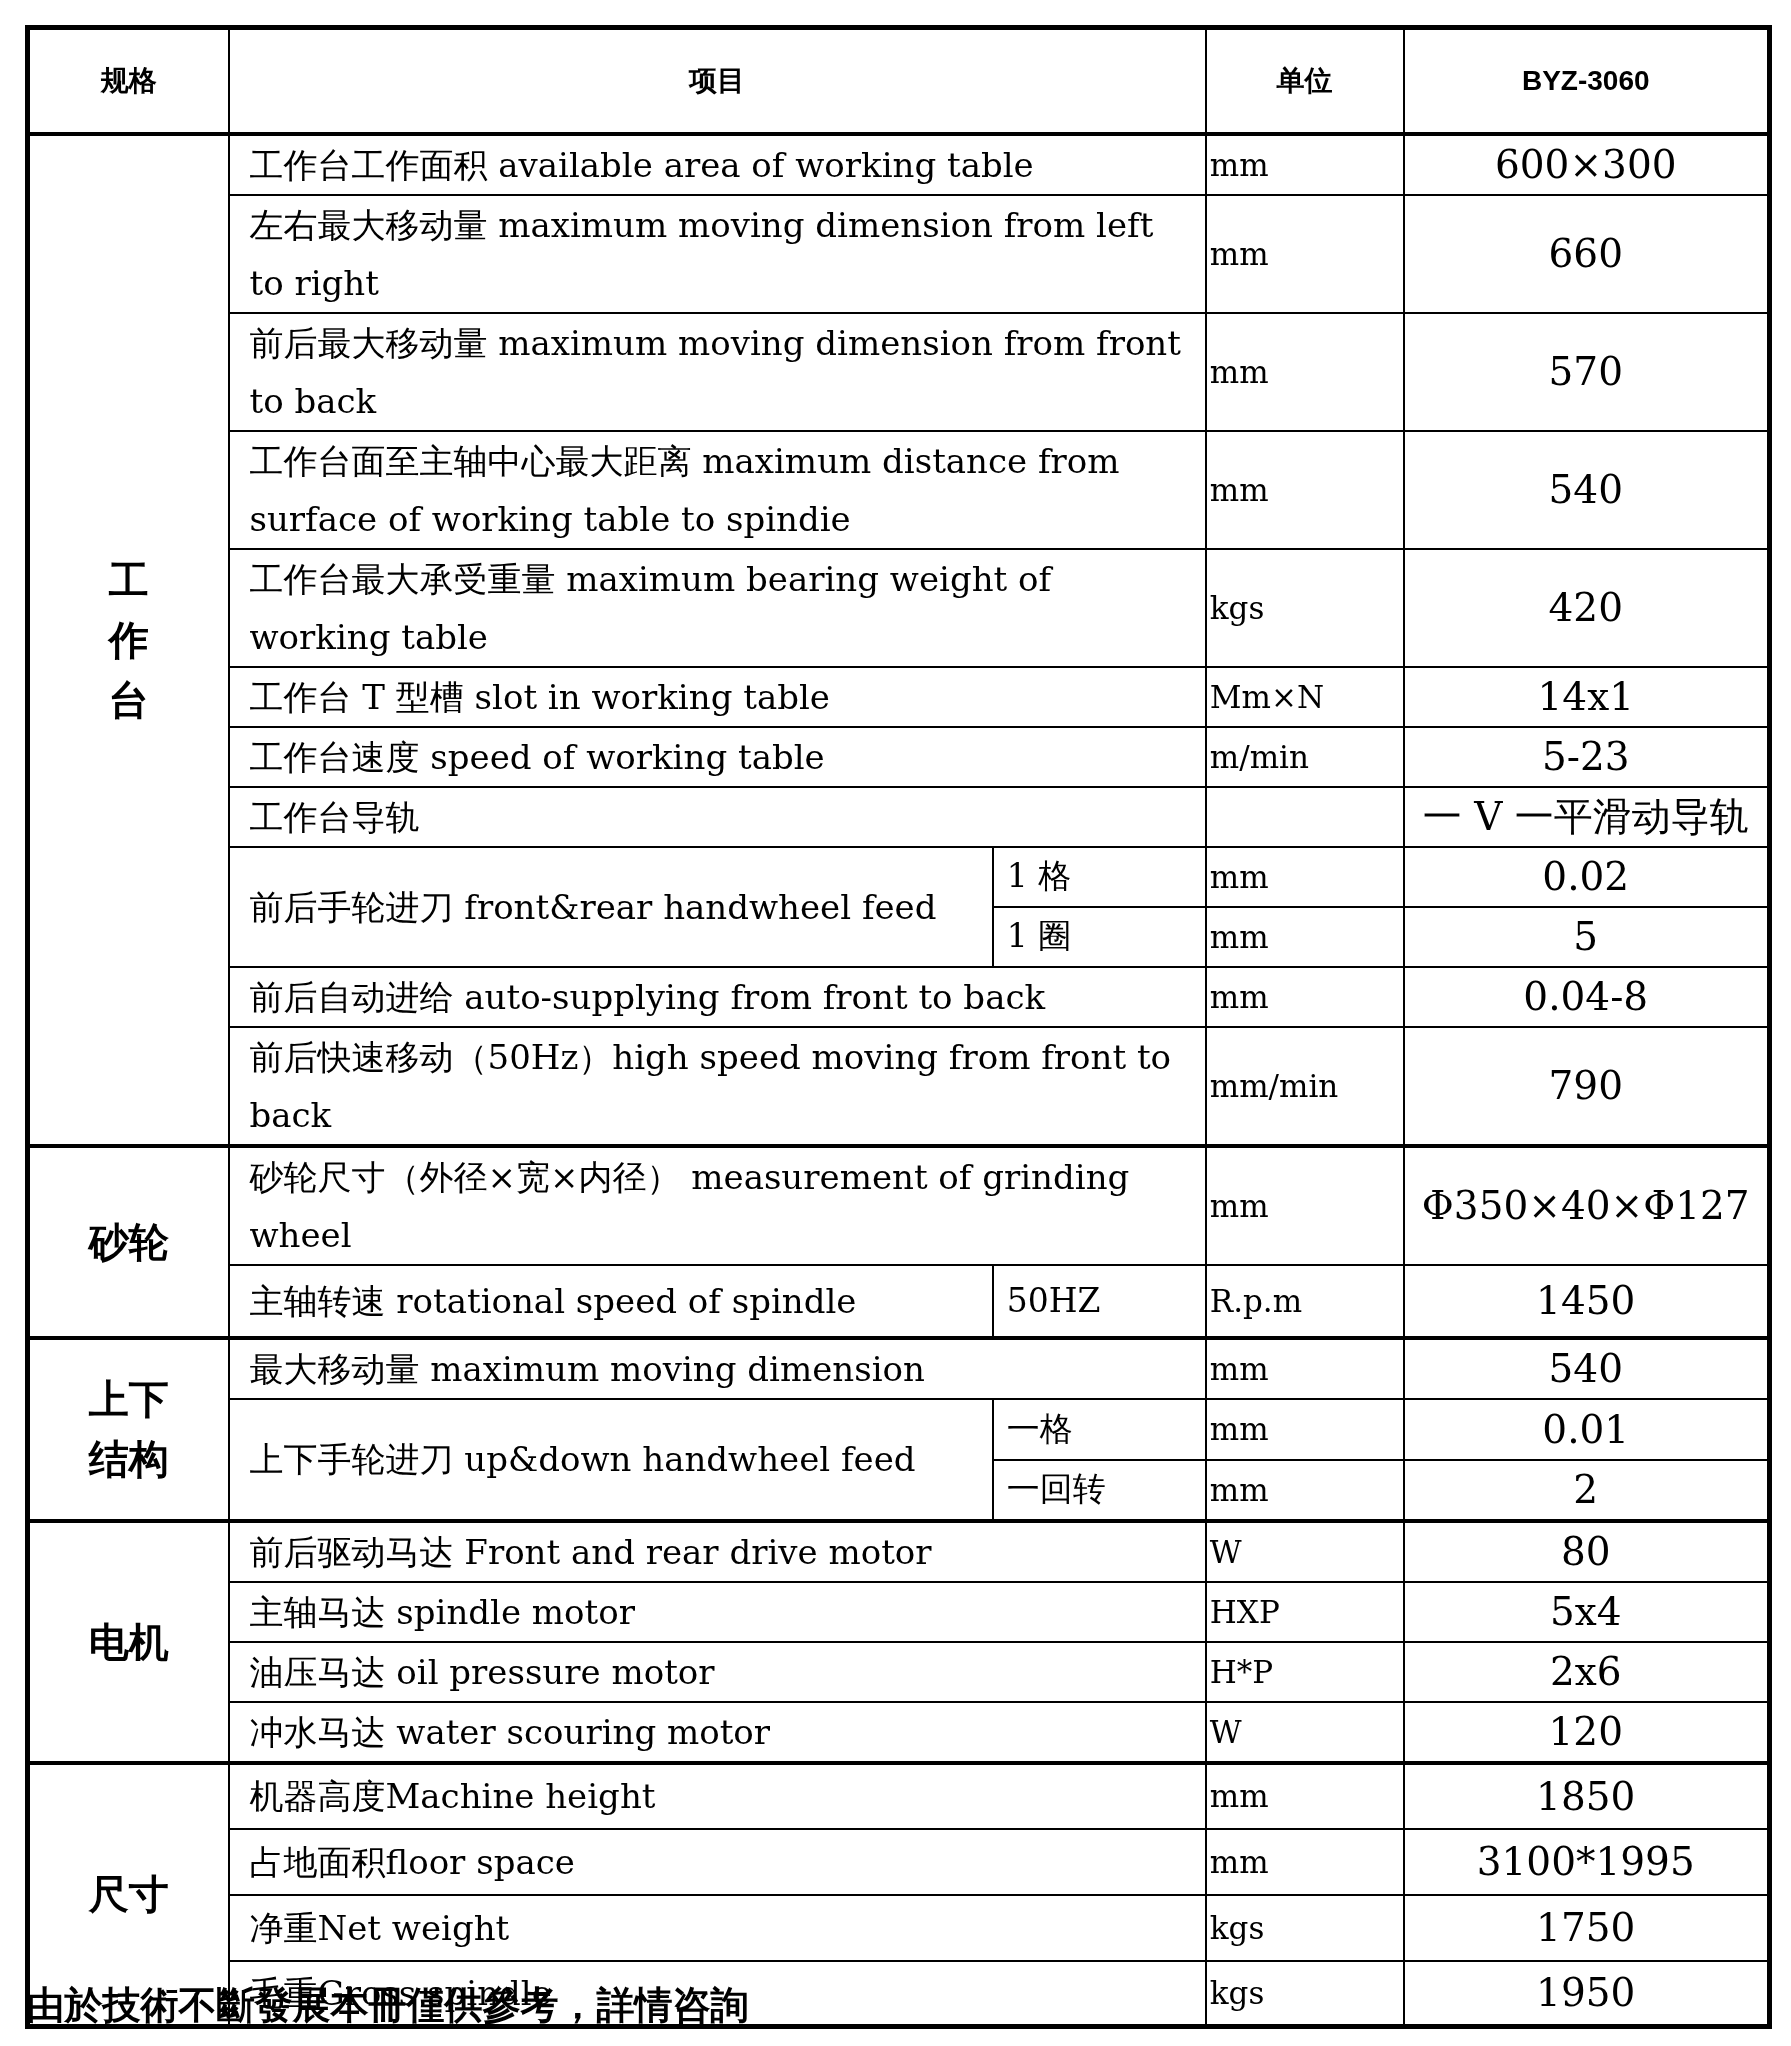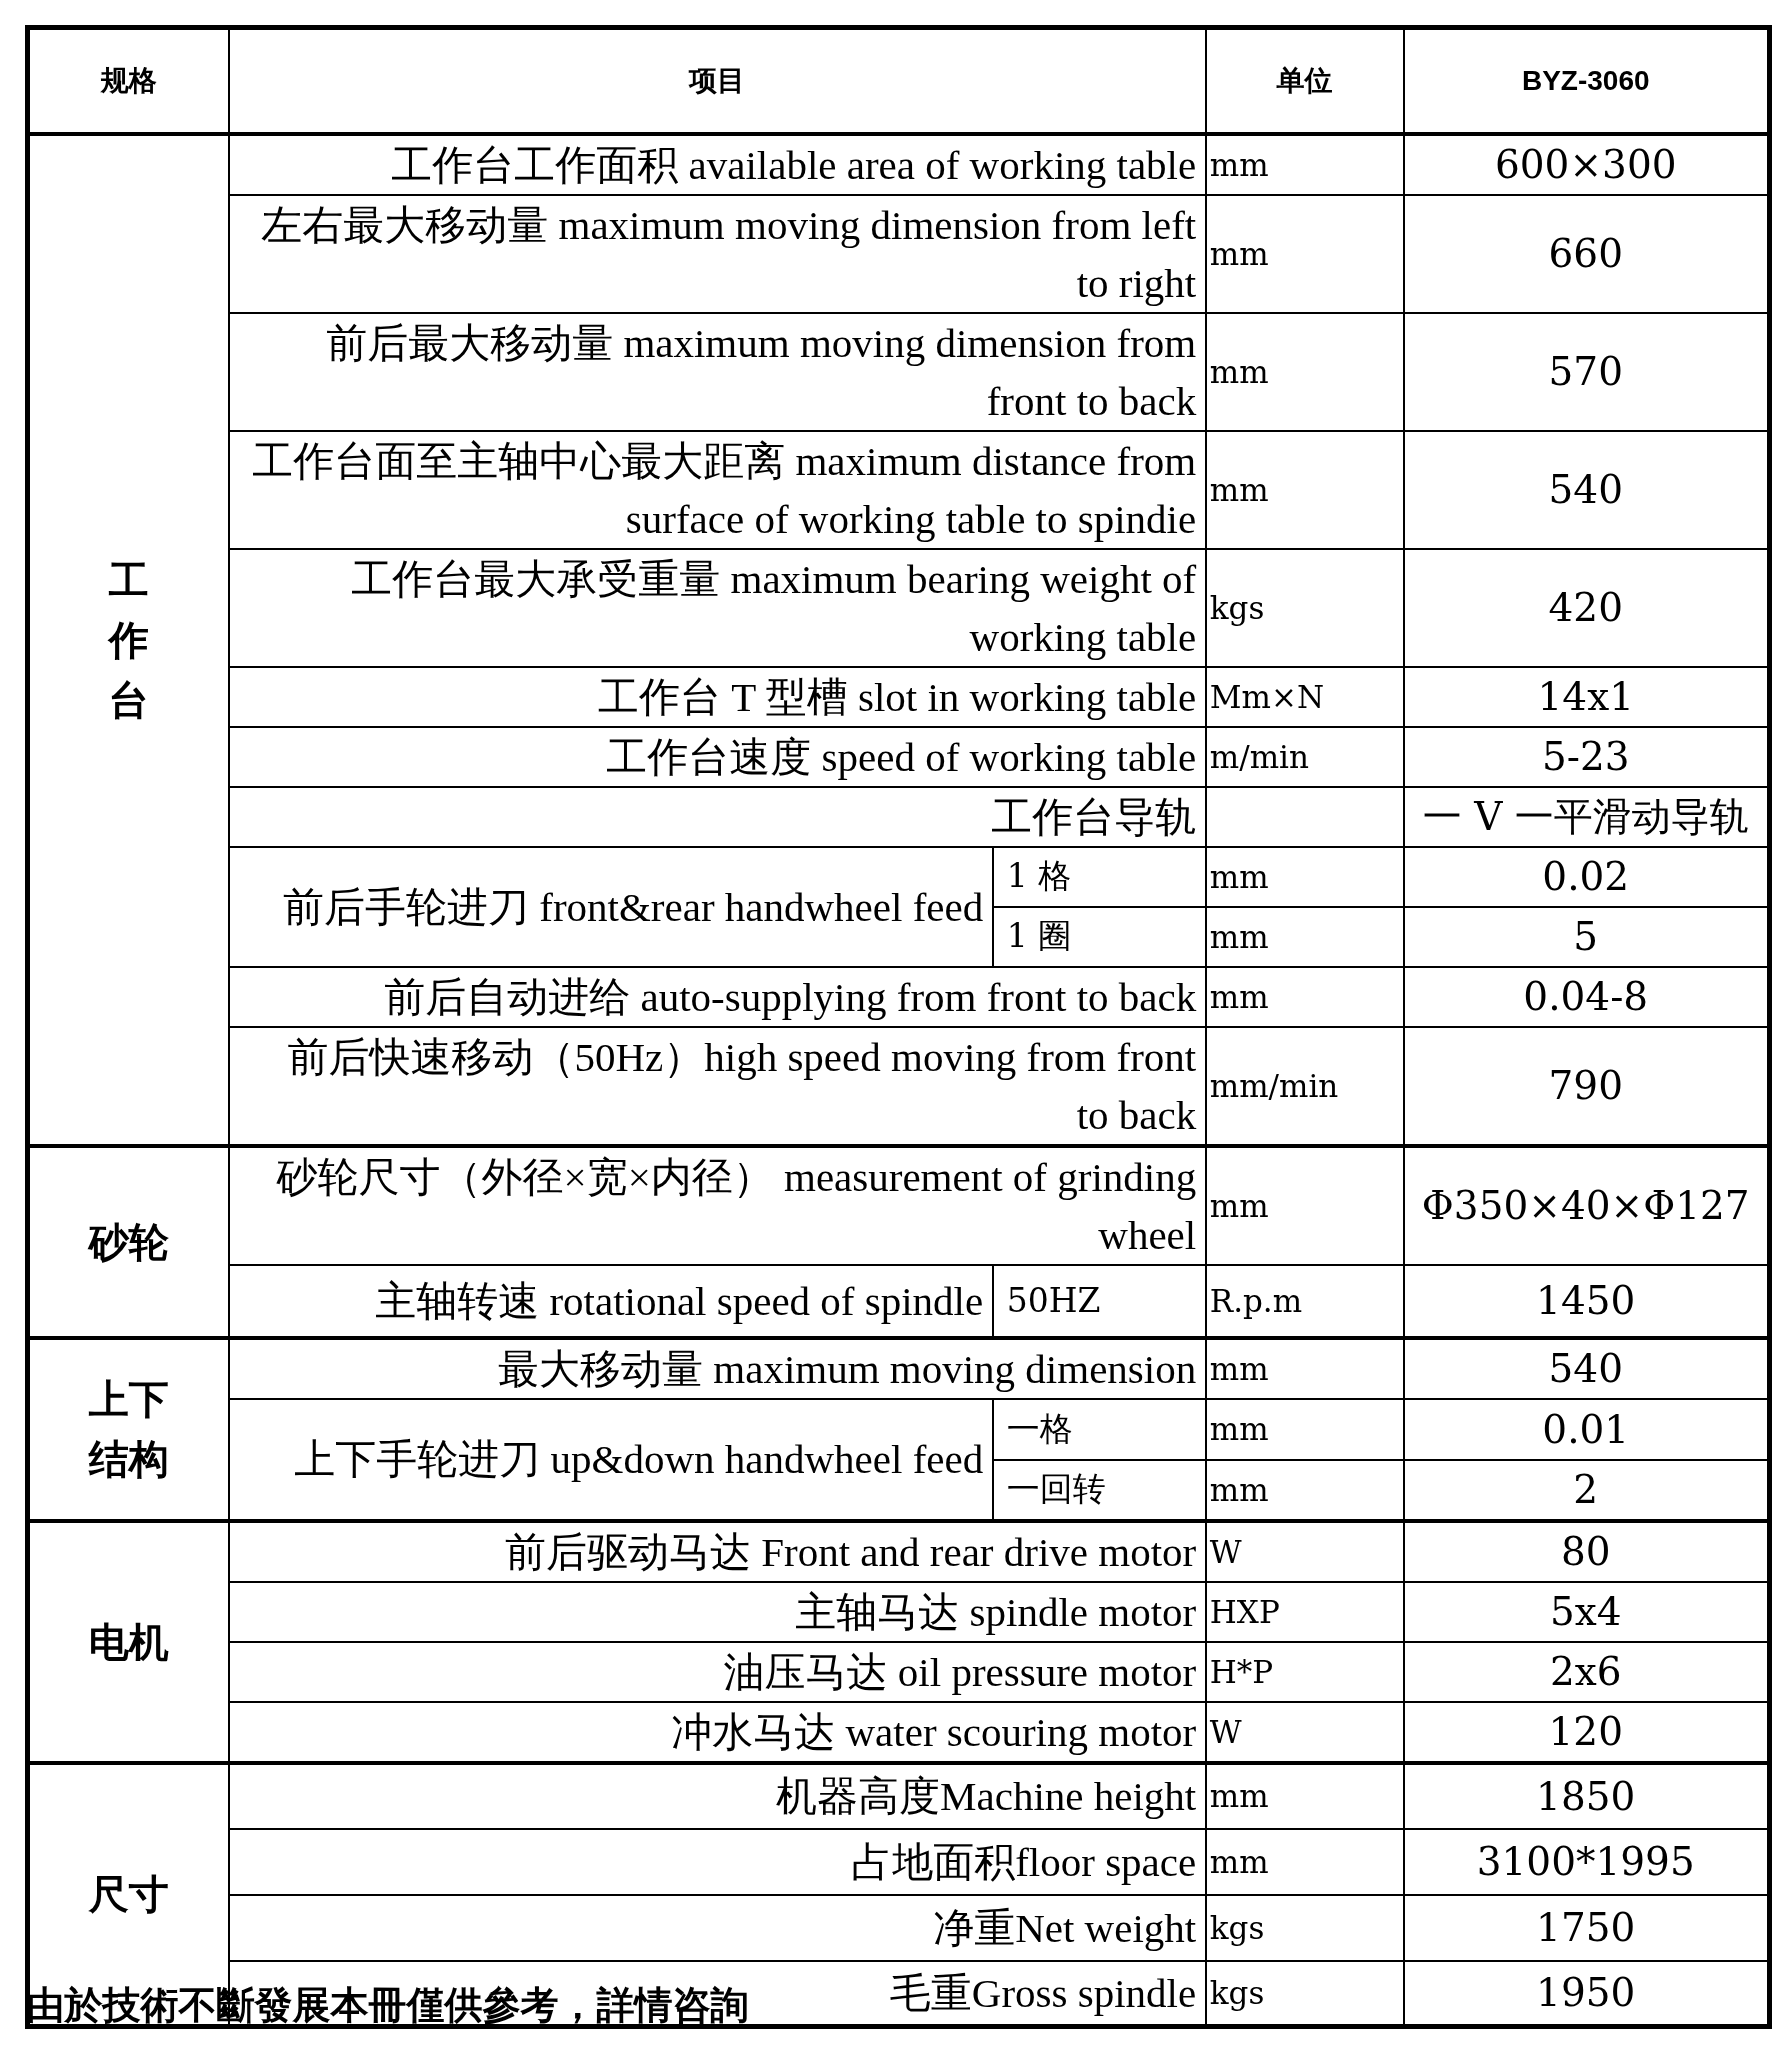--- a/index.html
+++ b/index.html
@@ -37,25 +37,24 @@
   }
   td.spec-label {
     font-family: "Liberation Sans", "DejaVu Sans", sans-serif;
     font-weight: bold;
     font-size: 40px;
     text-align: center;
     white-space: pre-line;
     line-height: 1.5;
   }
   td.item {
-    font-size: 41px;
+    font-size: 34px;
     line-height: 58px;
-    text-align: right;
+    text-align: left;
     padding: 0 8.3px 0 20px;
-    font-family: Liberation Serif, serif;
   }
   td.subcell {
     font-size: 33px;
     text-align: left;
     padding: 0 5px 0 13.3px;
     margin-left: 21px;
   }
   td.unit {
     font-size: 31px;
     text-align: left;

